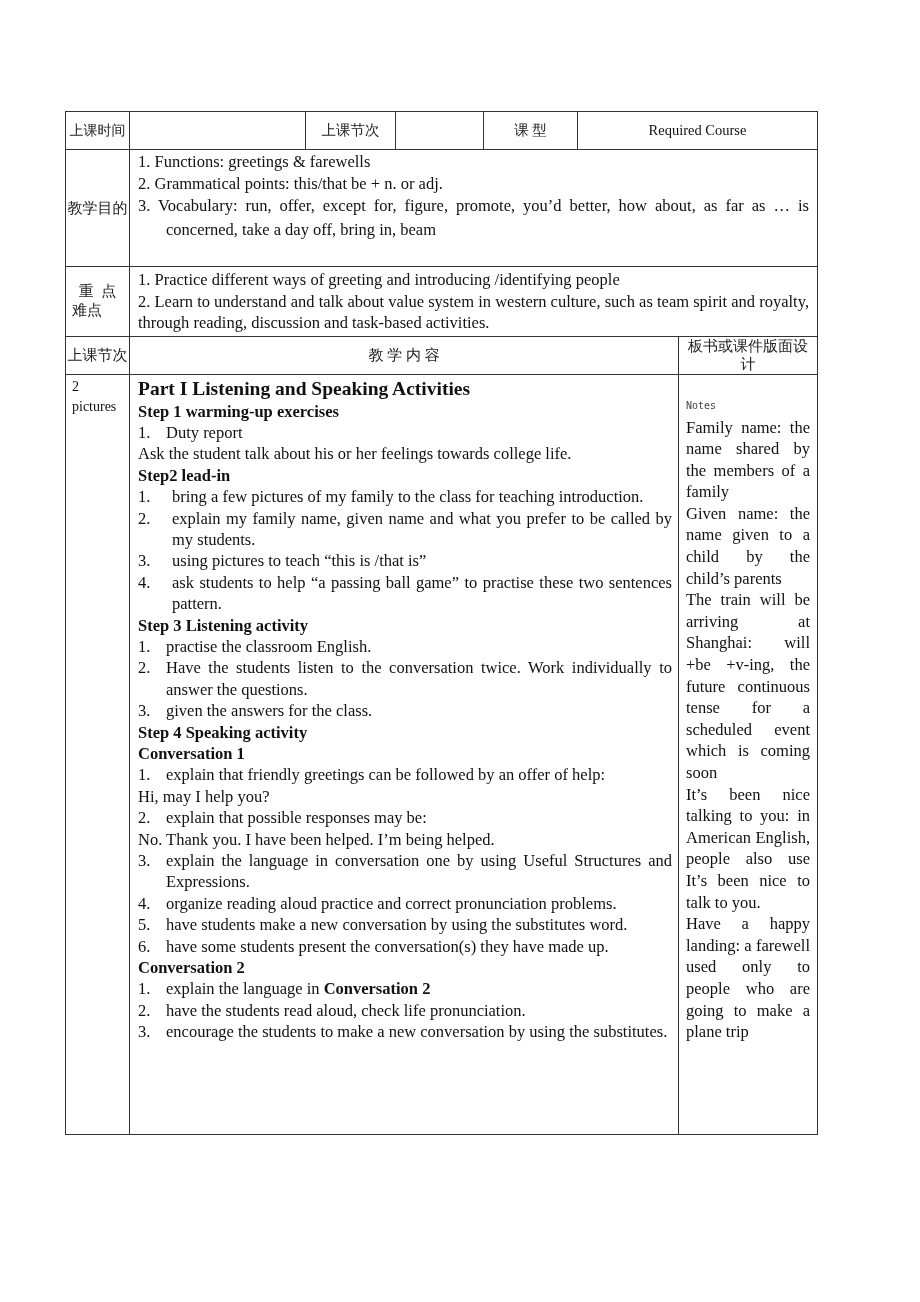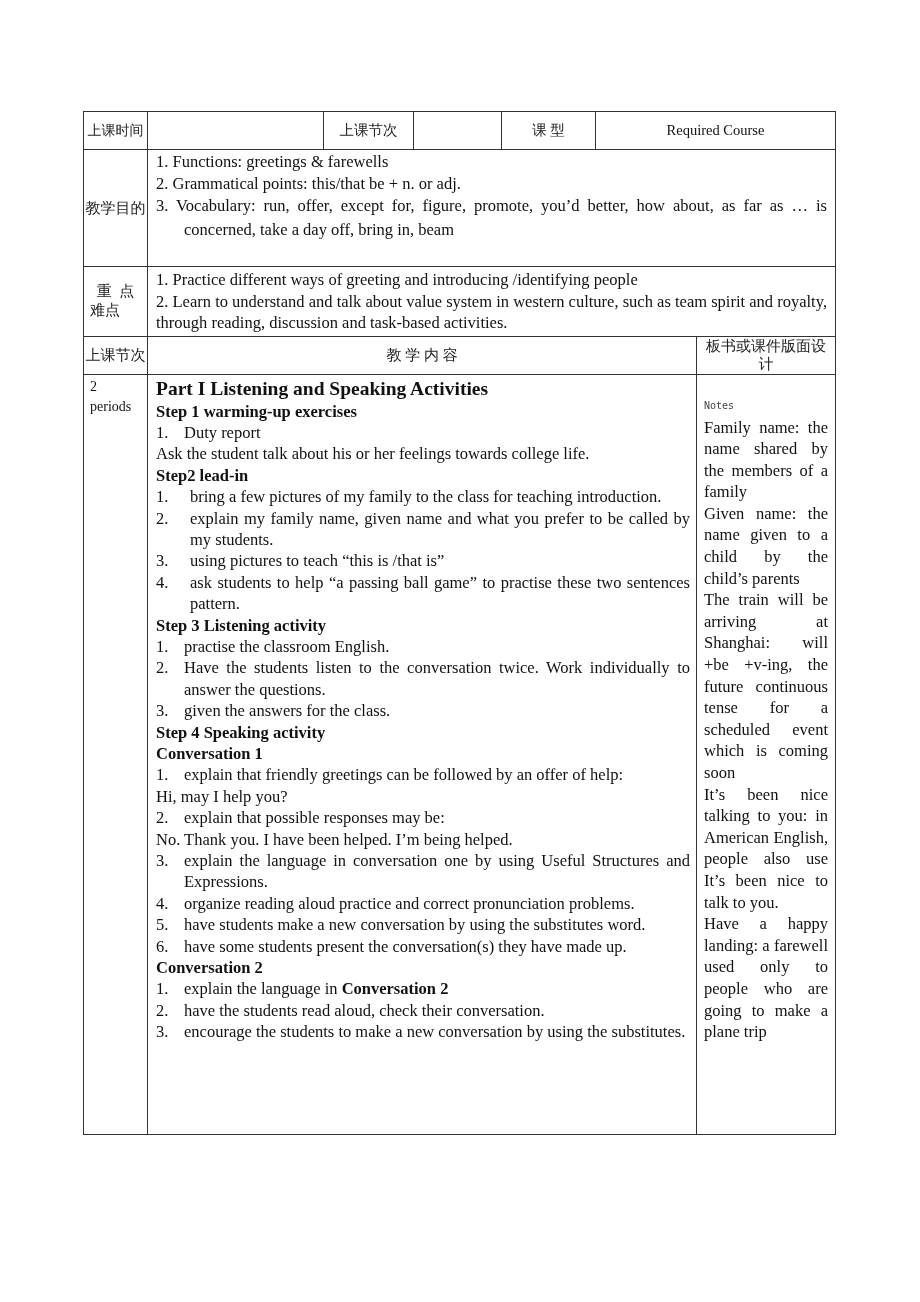--- a/index.html
+++ b/index.html
@@ -1,18 +1,18 @@
 <!DOCTYPE html>
 <html><head>
 <meta charset="utf-8">
 <style>
   html, body { margin: 0; padding: 0; background: #ffffff; }
   body { width: 920px; height: 1302px; position: relative; font-family: "Liberation Serif", "DejaVu Serif", serif; color: #111; }
   table.plan {
-    position: absolute; left: 83px; top: 111px; width: 752px;
+    position: absolute; left: 65px; top: 111px; width: 752px;
     border-collapse: collapse; table-layout: fixed;
   }
   table.plan td { border: 1px solid #333; vertical-align: middle; padding: 0; }
   .lbl { text-align: center; font-size: 14px; line-height: 17px; color: #222; }
   .cell-small { font-size: 14px; padding-left: 8px !important; }
   .center { text-align: center; }
   .txt { font-size: 16.5px; line-height: 21.5px; padding: 2px 8px 2px 8px !important; }
   .hang { padding-left: 20px; text-indent: -20px; }
   .just { text-align: justify; }
   .content { vertical-align: top !important; padding: 2px 6px 4px 8px !important; font-size: 16.5px; line-height: 21.4px; }
@@ -74,21 +74,21 @@
 
   <tr style="height:38px">
     <td class="lbl" style="font-size:15px;line-height:18px">上课节次</td>
     <td colspan="5" class="lbl" style="font-size:15px">教 学 内 容</td>
     <td class="lbl" style="font-size:15px;line-height:18px;padding:0 8px">板书或课件版面设计</td>
   </tr>
 
   <tr style="height:760px">
     <td class="periods">
       <div>2</div>
-      <div>periods</div>
+      <div>pictures</div>
     </td>
 
     <td colspan="5" class="content">
       <div class="h-part">Part I Listening and Speaking Activities</div>
 
       <div class="h-step">Step 1 warming-up exercises</div>
       <div class="li">
         <span class="n short">1.</span>
         <span class="t">Duty report</span>
       </div>
@@ -162,21 +162,21 @@
           </div>
 
       <div class="h-step">Conversation 2</div>
       <div class="li">
         <span class="n short">1.</span>
         <span class="t"><span>explain the language in </span><b>Conversation 2</b></span>
       </div>
       <div id="conv2-list">
             <div class="li">
               <span class="n short">2.</span>
-              <span class="t">have the students read aloud, check their conversation.</span>
+              <span class="t">have the students read aloud, check life pronunciation.</span>
             </div>
             <div class="li">
               <span class="n short">3.</span>
               <span class="t">encourage the students to make a new conversation by using the substitutes.</span>
             </div>
           </div>
     </td>
 
     <td class="notes">
       <div class="notes-title">Notes</div>

